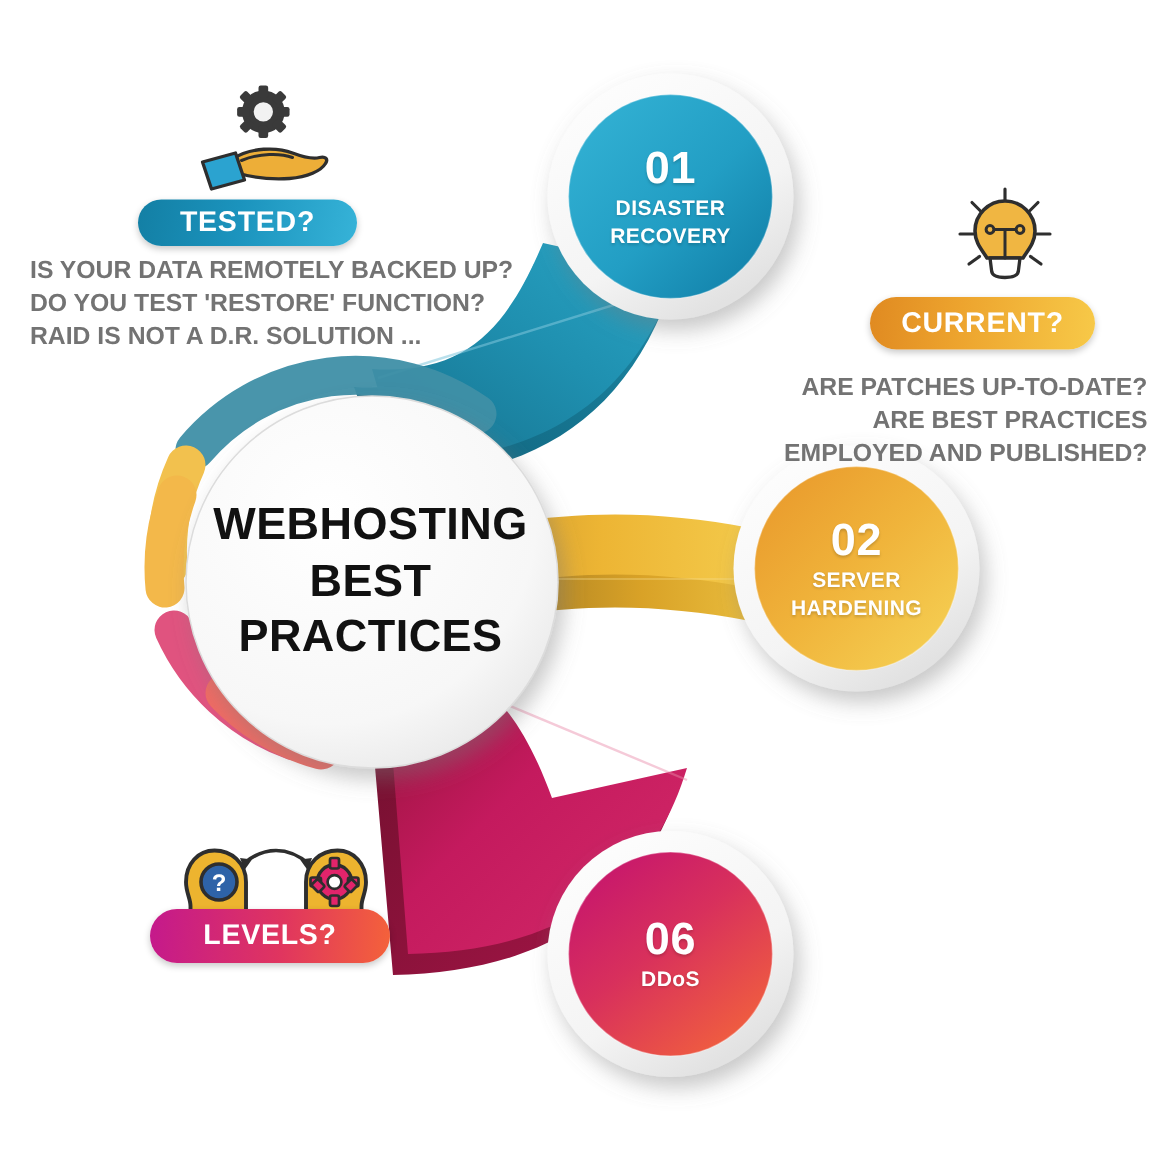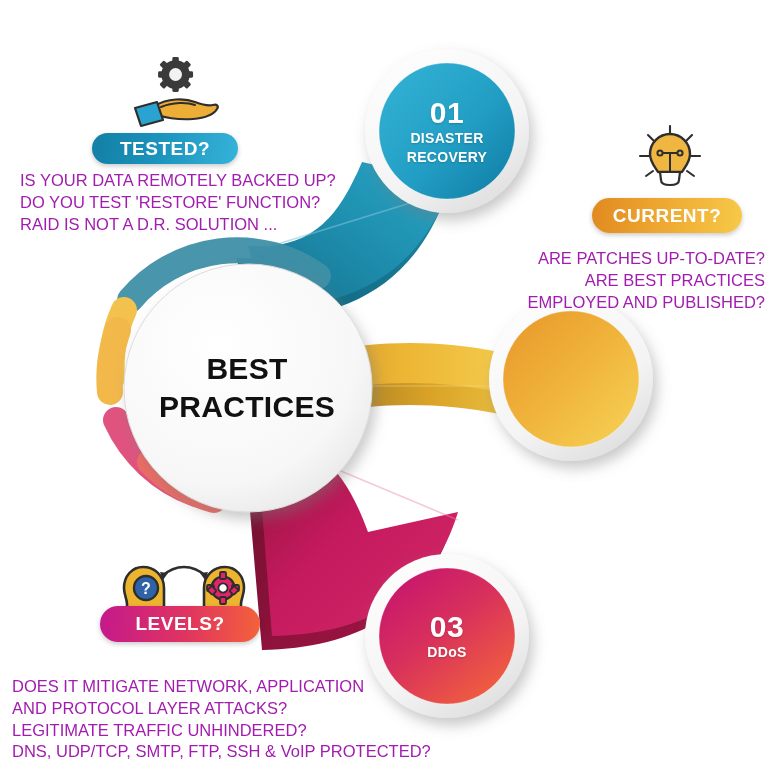--- a/index.html
+++ b/index.html
@@ -34,43 +34,43 @@
     justify-content: center;
     border-radius: 999px;
     color: #ffffff;
     font-weight: bold;
     letter-spacing: 0.5px;
     box-shadow: 0 2px 5px rgba(0,0,0,0.22);
     white-space: nowrap;
   }
   .bodytext {
     position: absolute;
-    color: #a21caf;
-    font-weight: normal;
+    color: #737373;
+    font-weight: bold;
     line-height: 1.32;
     white-space: pre-line;
   }
 
   
   #pill-tested {
     left: 92px; top: 133px;
     width: 146px; height: 31px;
     font-size: 19px;
     background: linear-gradient(100deg, #137fa4 0%, #1b93bd 45%, #36b3d8 100%);
   }
   #text-tested {
     left: 20px; top: 170px;
     width: 340px;
     font-size: 16.5px;
     text-align: left;
   }
 
   
   #pill-current {
-    left: 592px; top: 198px;
+    left: 580px; top: 198px;
     width: 150px; height: 35px;
     font-size: 19px;
     background: linear-gradient(95deg, #e08a21 0%, #eda42e 40%, #f7c948 100%);
   }
   #text-current {
     left: 420px; top: 248px;
     width: 345px;
     font-size: 16.5px;
     text-align: right;
   }
@@ -332,45 +332,47 @@
           <rect x="9" y="-3" width="7" height="6" rx="1.3"></rect>
           <rect x="-12.5" y="-9.5" width="6" height="7" rx="1.3" transform="rotate(-45)"></rect>
           <rect x="6.5" y="-9.5" width="6" height="7" rx="1.3" transform="rotate(45)"></rect>
         </g>
         <circle r="4.6" fill="#ffffff" stroke="#2e2e2e" stroke-width="1.8"></circle>
       </g>
     </g>
   </svg>
 
   <div id="label-center">
+    <span>WEBHOSTING</span>
     <span>BEST</span>
     <span>PRACTICES</span>
   </div>
 
   <div class="node-label" id="label-01">
     <span class="node-num">01</span>
     <span class="node-title">DISASTER</span>
     <span class="node-title">RECOVERY</span>
   </div>
 
+  <div class="node-label" id="label-02">
+    <span class="node-num">02</span>
+    <span class="node-title">SERVER</span>
+    <span class="node-title">HARDENING</span>
+  </div>
 
   <div class="node-label" id="label-03">
-    <span class="node-num">03</span>
+    <span class="node-num">06</span>
     <span class="node-title">DDoS</span>
   </div>
 
   <div class="pill" id="pill-tested">TESTED?</div>
   <div class="bodytext" id="text-tested">IS YOUR DATA REMOTELY BACKED UP?
 DO YOU TEST 'RESTORE' FUNCTION?
 RAID IS NOT A D.R. SOLUTION ...</div>
 
   <div class="pill" id="pill-current">CURRENT?</div>
   <div class="bodytext" id="text-current">ARE PATCHES UP-TO-DATE?
 ARE BEST PRACTICES
 EMPLOYED AND PUBLISHED?</div>
 
   <div class="pill" id="pill-levels">LEVELS?</div>
-  <div class="bodytext" id="text-levels">DOES IT MITIGATE NETWORK, APPLICATION
-AND PROTOCOL LAYER ATTACKS?
-LEGITIMATE TRAFFIC UNHINDERED?
-DNS, UDP/TCP, SMTP, FTP, SSH &amp; VoIP PROTECTED?</div>
 
 </div>
 
 </body></html>

